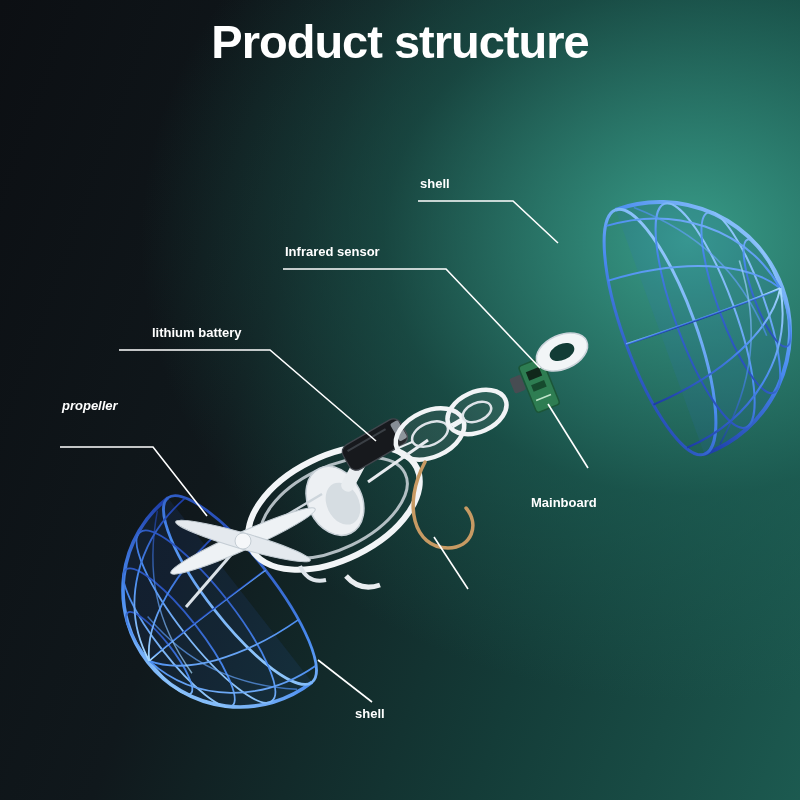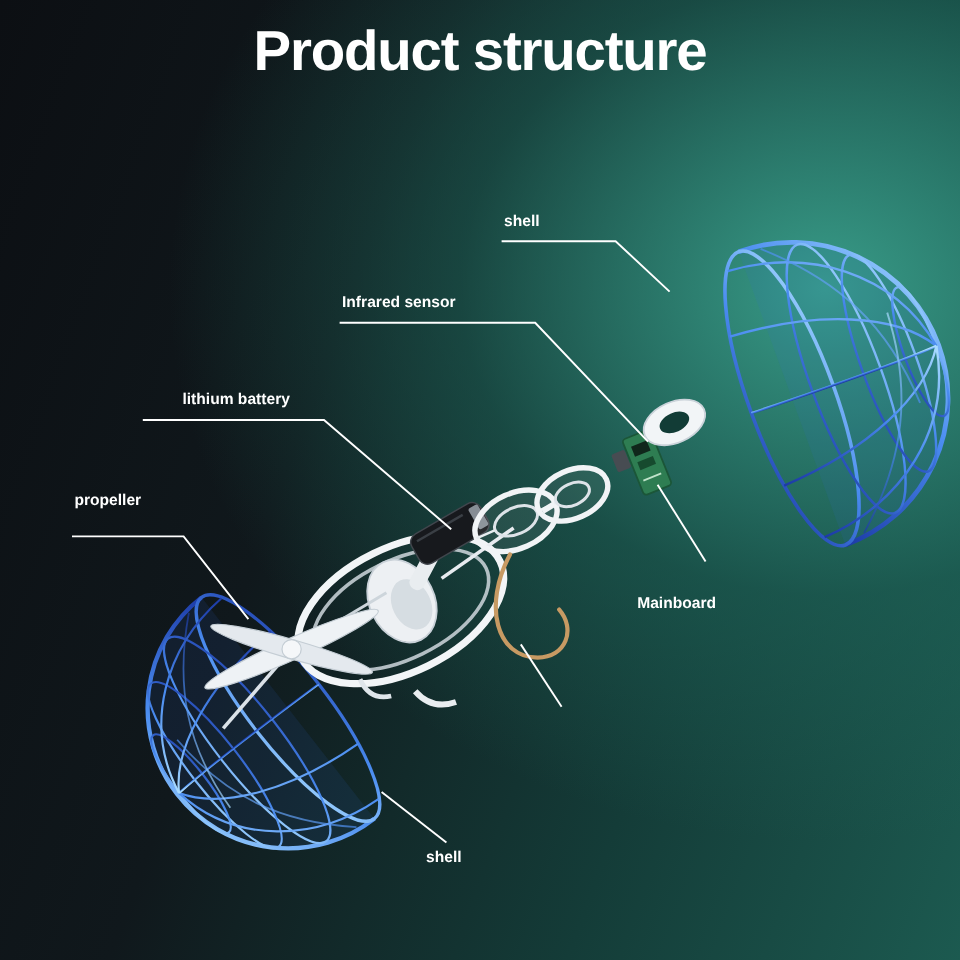--- a/index.html
+++ b/index.html
@@ -34,21 +34,21 @@
     position: absolute;
     color: #ffffff;
     font-size: 13px;
     font-weight: bold;
     white-space: nowrap;
     z-index: 5;
   }
   .lbl-shell-top     { left: 420px; top: 176px; }
   .lbl-infrared      { left: 285px; top: 244px; }
   .lbl-battery       { left: 121px; top: 325px; margin-left: 31px; }
-  .lbl-propeller     { left:  62px; top: 409px; }
+  .lbl-propeller     { left:  62px; top: 398px; font-style: italic; }
   .lbl-mainboard     { left: 531px; top: 495px; }
   .lbl-led           { left: 442px; top: 592px; }
   .lbl-shell-bottom  { left: 355px; top: 706px; }
 </style>
 </head>
 <body>
 
 <div class="stage">
 
   <h1 class="title">Product structure</h1>

